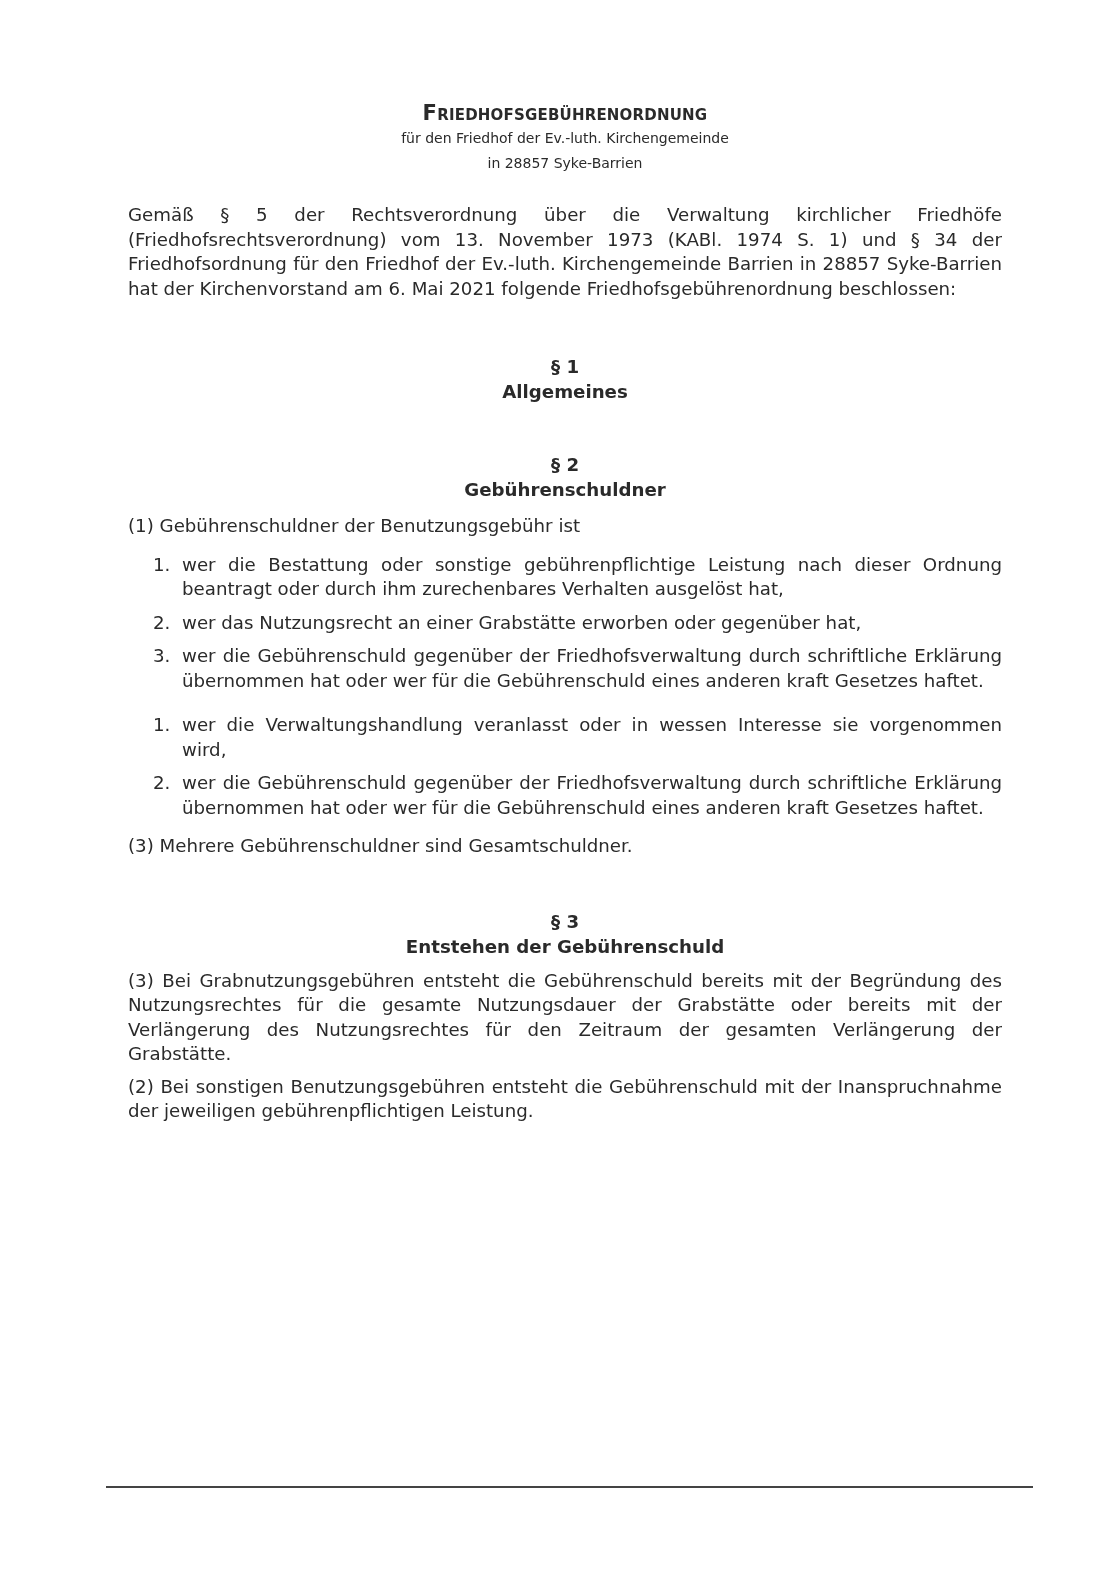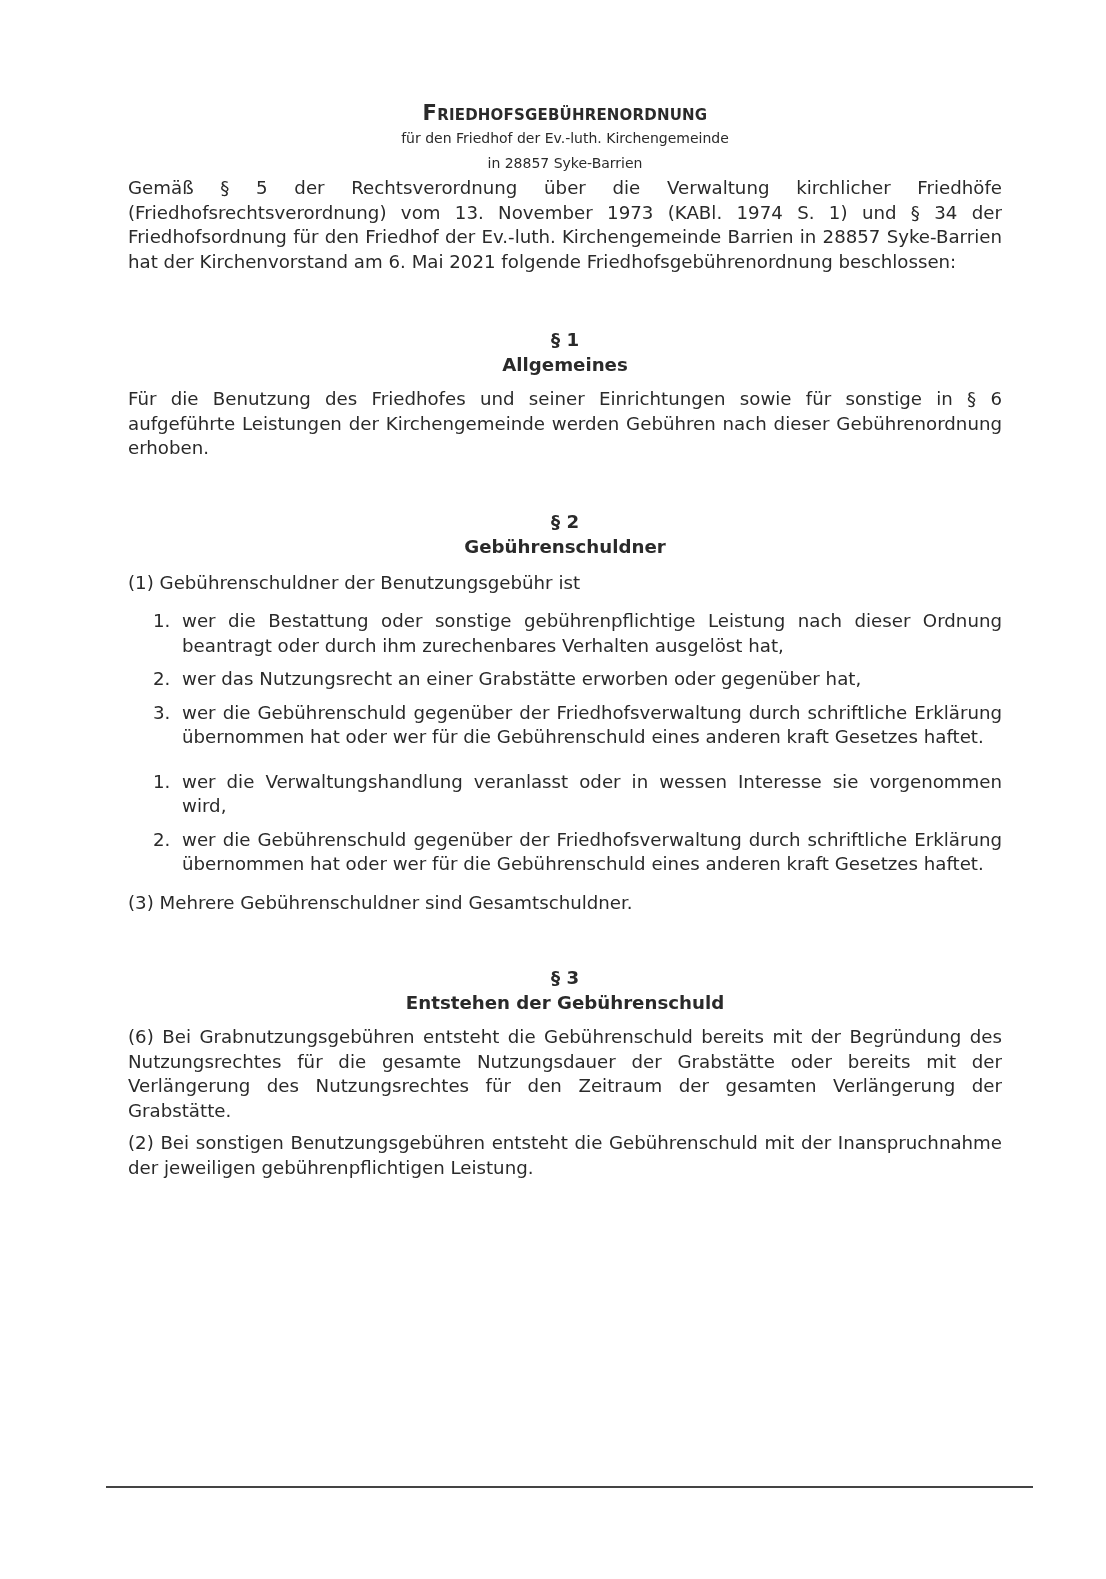--- a/index.html
+++ b/index.html
@@ -4,21 +4,21 @@
 <style>
   html, body { margin: 0; padding: 0; background: #ffffff; }
   body { width: 1106px; height: 1579px; position: relative; overflow: hidden;
          font-family: "DejaVu Sans", sans-serif; color: #2a2a2a; }
   .page { position: absolute; left: 12px; top: 0; width: 1106px; height: 1169px; }
   .content { position: absolute; left: 116px; top: 100px; width: 874px; font-size: 18.2px; line-height: 24.5px; }
   .title { text-align: center; font-weight: bold; font-size: 21px; letter-spacing: 0.2px; margin: 0; line-height: 26px; }
   .title .sc { font-variant: small-caps; }
   .subtitle { text-align: center; margin: 0; font-size: 14px; line-height: 25px; }
   p { margin: 0; text-align: justify; }
-  .intro { }
+  .intro { margin-top: 27px; }
   .sec-head { text-align: center; font-weight: bold; margin: 0; line-height: 25px; }
   .sec-num { margin-top: 46px; }
   .sec { margin-top: 10px; }
   ol.items { list-style: none; padding: 0; margin: 12px 0 0 0; }
   ol.items li { position: relative; padding-left: 54px; margin-bottom: 9px; text-align: justify; }
   ol.items li .num { position: absolute; left: 25px; top: 0; }
   .para { margin-top: 14px; }
   .rule { position: absolute; left: 94px; top: 1486px; width: 927px; height: 0; border-top: 2px solid #444; }
 </style>
 </head>
@@ -28,21 +28,20 @@
   <div class="content">
     <h1 class="title"><span class="sc">Friedhofsgebührenordnung</span></h1>
     <p class="subtitle">für den Friedhof der Ev.-luth. Kirchengemeinde</p>
     <p class="subtitle">in 28857 Syke-Barrien</p>
 
     <p class="intro">Gemäß § 5 der Rechtsverordnung über die Verwaltung kirchlicher Friedhöfe (Friedhofsrechtsverordnung) vom 13. November 1973 (KABl. 1974 S. 1) und § 34 der Friedhofsordnung für den Friedhof der Ev.-luth. Kirchengemeinde Barrien in 28857 Syke-Barrien hat der Kirchenvorstand am 6. Mai 2021 folgende Friedhofsgebührenordnung beschlossen:</p>
 
     <div>
       <p class="sec-head sec-num" style="margin-top:53px">§ 1</p>
       <p class="sec-head">Allgemeines</p>
-      <p class="sec">Für die Benutzung des Friedhofes und seiner Einrichtungen sowie für sonstige in § 6 aufgeführte Leistungen der Kirchengemeinde werden Gebühren nach dieser Gebührenordnung erhoben.</p>
     </div>
 
     <div>
       <p class="sec-head sec-num" style="margin-top:48px">§ 2</p>
       <p class="sec-head">Gebührenschuldner</p>
       <p class="sec" style="margin-top:12px">(1) Gebührenschuldner der Benutzungsgebühr ist</p>
       <ol class="items" style="margin-top:14px">
         <li><span class="num">1.</span><span>wer die Bestattung oder sonstige gebührenpflichtige Leistung nach dieser Ordnung beantragt oder durch ihm zurechenbares Verhalten ausgelöst hat,</span></li>
         <li><span class="num">2.</span><span>wer das Nutzungsrecht an einer Grabstätte erworben oder gegenüber hat,</span></li>
         <li><span class="num">3.</span><span>wer die Gebührenschuld gegenüber der Friedhofsverwaltung durch schriftliche Erklärung übernommen hat oder wer für die Gebührenschuld eines anderen kraft Gesetzes haftet.</span></li>
@@ -50,19 +49,19 @@
       <ol class="items" style="margin-top:20px">
         <li><span class="num">1.</span><span>wer die Verwaltungshandlung veranlasst oder in wessen Interesse sie vorgenommen wird,</span></li>
         <li><span class="num">2.</span><span>wer die Gebührenschuld gegenüber der Friedhofsverwaltung durch schriftliche Erklärung übernommen hat oder wer für die Gebührenschuld eines anderen kraft Gesetzes haftet.</span></li>
       </ol>
       <p class="para" style="margin-top:14px">(3) Mehrere Gebührenschuldner sind Gesamtschuldner.</p>
     </div>
 
     <div>
       <p class="sec-head sec-num" style="margin-top:50px">§ 3</p>
       <p class="sec-head">Entstehen der Gebührenschuld</p>
-      <p class="sec">(6) Bei Grabnutzungsgebühren entsteht die Gebührenschuld bereits mit der Begründung des Nutzungsrechtes für die gesamte Nutzungsdauer der Grabstätte oder bereits mit der Verlängerung des Nutzungsrechtes für den Zeitraum der gesamten Verlängerung der Grabstätte.</p>
+      <p class="sec">(3) Bei Grabnutzungsgebühren entsteht die Gebührenschuld bereits mit der Begründung des Nutzungsrechtes für die gesamte Nutzungsdauer der Grabstätte oder bereits mit der Verlängerung des Nutzungsrechtes für den Zeitraum der gesamten Verlängerung der Grabstätte.</p>
       <p class="para" style="margin-top:8px">(2) Bei sonstigen Benutzungsgebühren entsteht die Gebührenschuld mit der Inanspruchnahme der jeweiligen gebührenpflichtigen Leistung.</p>
     </div>
   </div>
 
   <div class="rule"></div>
 </div>
 
 </body></html>

